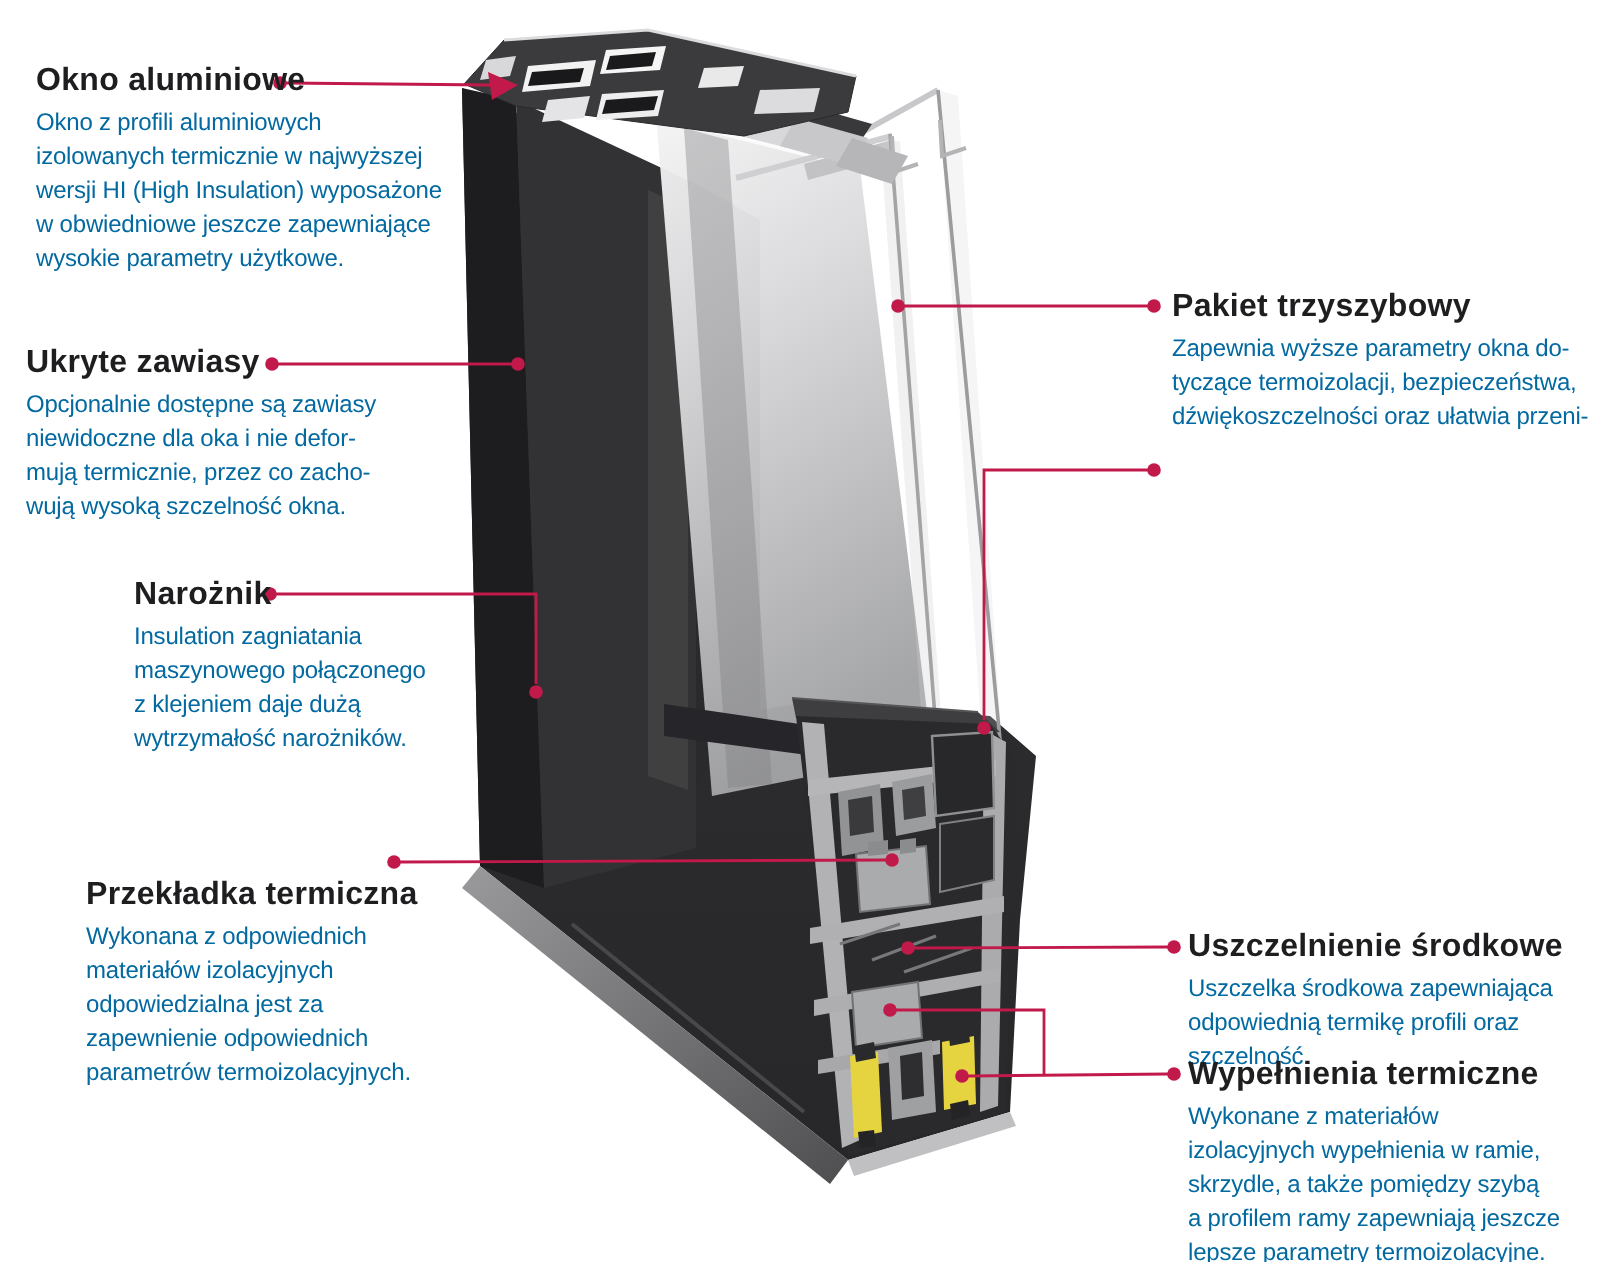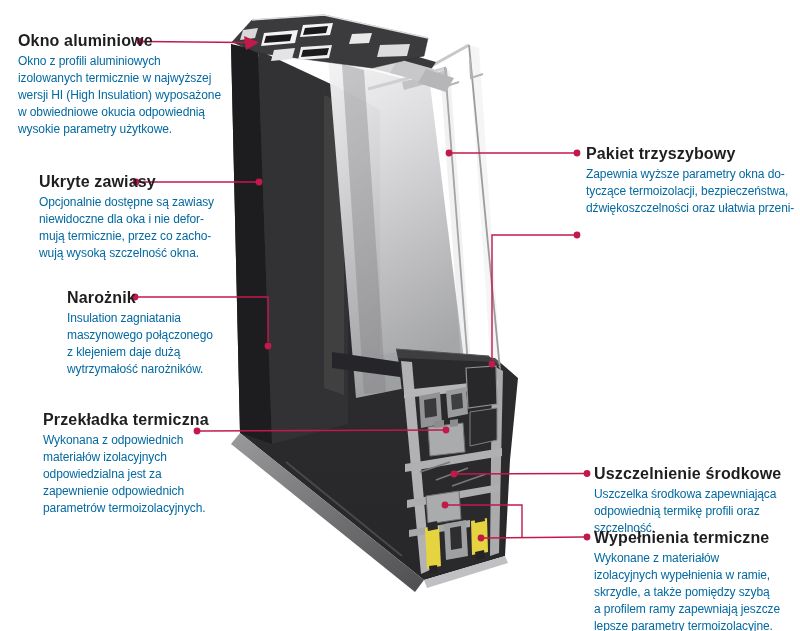--- a/index.html
+++ b/index.html
@@ -12,23 +12,23 @@
   .note{position:absolute;}
   .note h3{
     margin:0 0 3px 0;font-size:16px;line-height:19px;font-weight:700;
     color:#1e1e20;letter-spacing:.15px;white-space:nowrap;
   }
   .note p{
     margin:0;font-size:12px;line-height:17px;color:#0369a1;
     letter-spacing:-.1px;white-space:nowrap;
   }
   #n1{left:18px;top:31px}
-  #n2{left:39px;top:172px}
+  #n2{left:13px;top:172px}
   #n3{left:67px;top:288px}
-  #n4{left:43px;top:410px}
+  #n4{left:43px;top:438px}
   #n5{left:586px;top:144px}
   #n6{left:586px;top:226px}
   #n7{left:594px;top:464px}
   #n8{left:594px;top:528px}
 </style>
 </head>
 <body>
 
 <div class="stage">
 
@@ -176,21 +176,21 @@
         <circle cx="481" cy="538" r="3.4"></circle>
       <circle cx="587" cy="537" r="3.4"></circle>
     </g>
   </svg>
 
   <div class="note" id="n1">
     <h3>Okno aluminiowe</h3>
     <p>Okno z profili aluminiowych</p>
     <p>izolowanych termicznie w najwyższej</p>
     <p>wersji HI (High Insulation) wyposażone</p>
-    <p>w obwiedniowe okucia odpowiednią</p>
+    <p>w obwiedniowe jeszcze zapewniające</p>
     <p>wysokie parametry użytkowe.</p>
   </div>
 
   <div class="note" id="n2">
     <h3>Ukryte zawiasy</h3>
     <p>Opcjonalnie dostępne są zawiasy</p>
     <p>niewidoczne dla oka i nie defor-</p>
     <p>mują termicznie, przez co zacho-</p>
     <p>wują wysoką szczelność okna.</p>
   </div>

